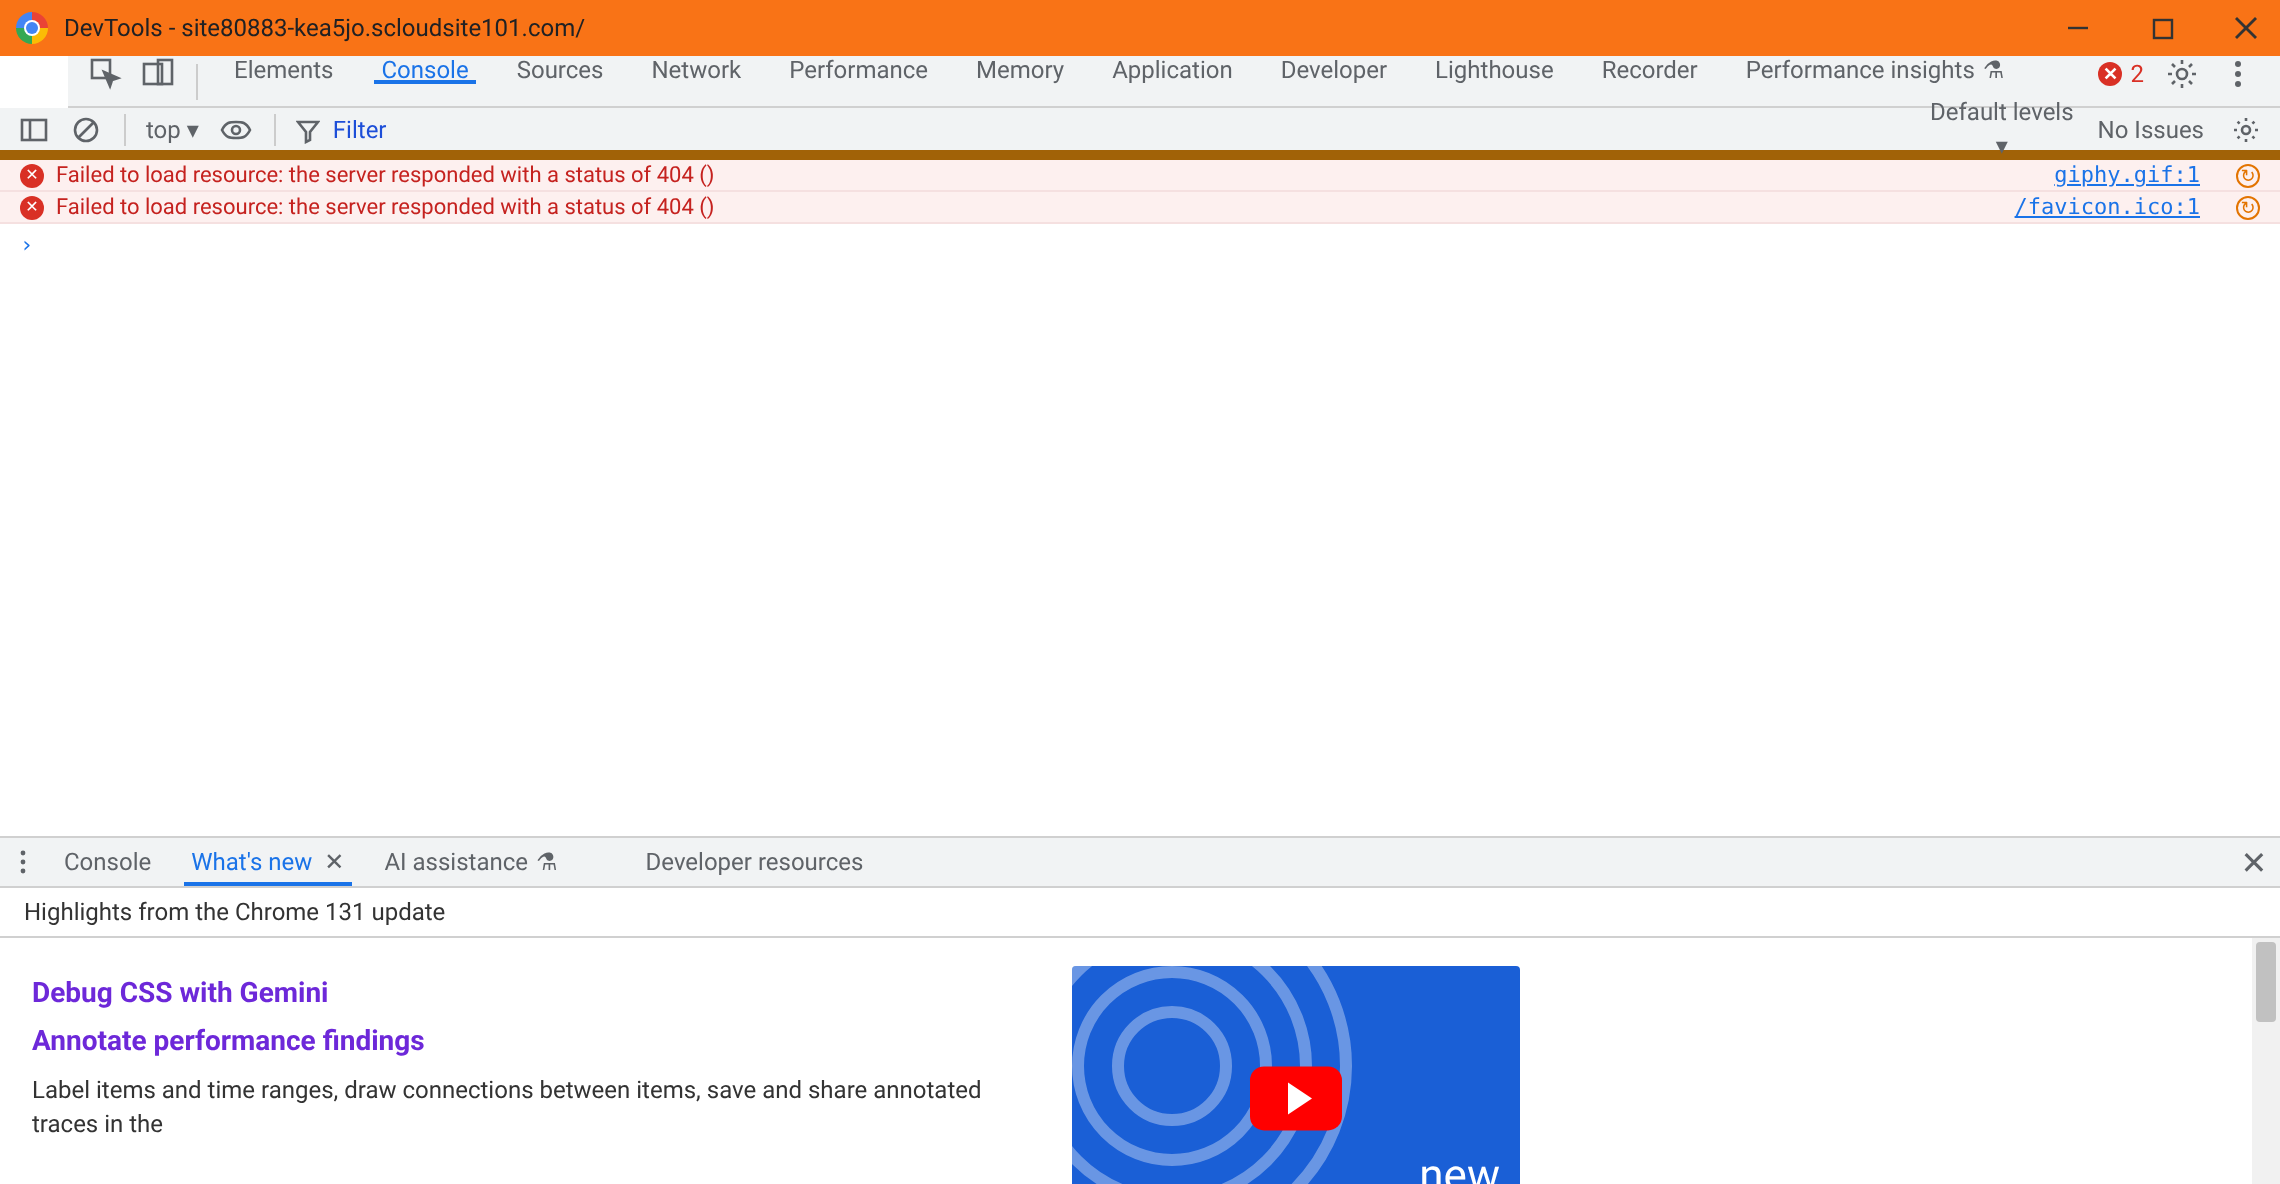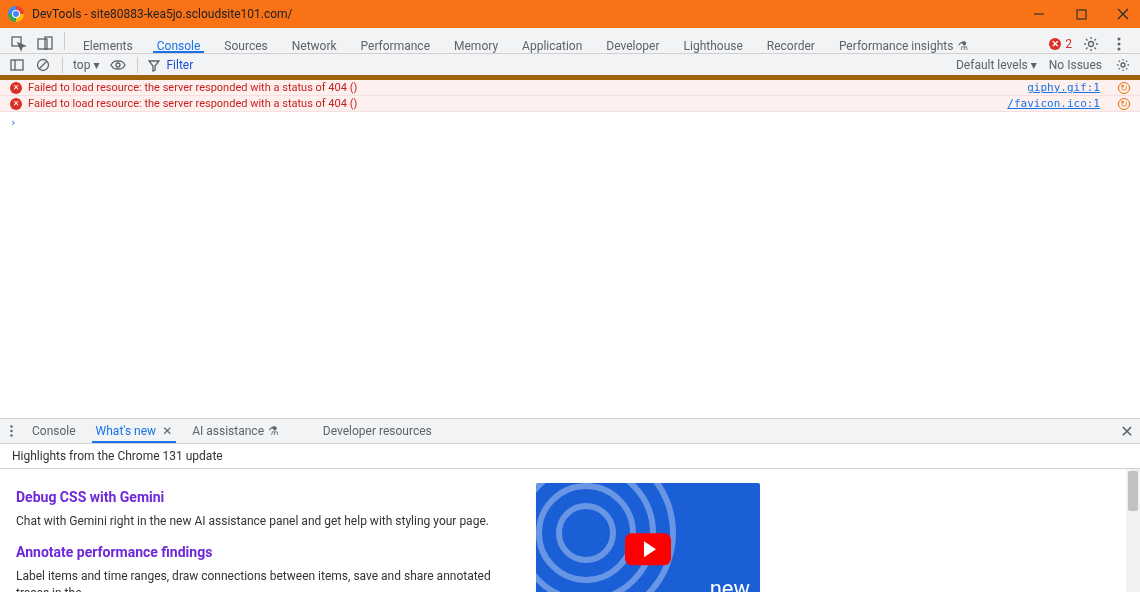--- a/index.html
+++ b/index.html
@@ -6,40 +6,40 @@
 body { width: 1140px; height: 592px; background: #fff; overflow: hidden; font-size: 12px; color: #333; }
 
 .titlebar { height: 28px; background: #f97316; display: flex; align-items: center; padding: 0 8px; }
 .titlebar-icon { width: 16px; height: 16px; border-radius: 50%; background: conic-gradient(#ea4335 0 90deg,#fbbc05 90deg 180deg,#34a853 180deg 270deg,#4285f4 270deg 360deg); margin-right: 8px; position: relative; }
 .titlebar-icon::after { content:''; position:absolute; inset:4px; background:#fff; border-radius:50%; }
 .titlebar-icon::before { content:''; position:absolute; inset:5px; background:#4285f4; border-radius:50%; z-index:1;}
 .titlebar-text { font-size: 12px; color: #202124; }
 .titlebar-controls { margin-left: auto; display: flex; gap: 24px; }
 .win-btn { width: 18px; height: 18px; display:flex; align-items:center; justify-content:center; cursor:pointer; font-size:14px; color:#333;}
 
-.tabbar { height: 26px; border-bottom: 1px solid #d0d0d0; display:flex; align-items:flex-end; background:#f1f3f4; padding: 0 6px; }
+.tabbar { height: 26px; border-bottom: 1px solid #d0d0d0; display:flex; align-items:flex-start; background:#f1f3f4; padding: 0 6px; margin-left: 34px; }
 .tabbar-left { display:flex; align-items:center; gap:8px; padding: 0 4px;}
 .tool-icon { width:18px; height:18px; display:flex; align-items:center; justify-content:center; color:#5f6368; cursor:pointer;}
 .tabbar-divider { width:1px; height:18px; background:#ccc; margin:auto 6px;}
 .tabs { display:flex; align-items:stretch; }
 .tab { padding: 0 12px; display:flex; align-items:center; font-size:12px; color:#5f6368; cursor:pointer; position:relative;}
 .tab.active { color:#1a73e8; }
 .tab.active::after { content:''; position:absolute; bottom:0; left:8px; right:8px; height:2px; background:#1a73e8; }
 .tab .flask { margin-left:4px; font-size:12px; }
 .tabbar-right { margin-left:auto; display:flex; align-items:center; gap:10px; padding-right:6px;}
 .error-count { display:flex; align-items:center; gap:4px; font-size:12px; color:#d93025;}
 .error-circle { width:12px; height:12px; border-radius:50%; background:#d93025; color:#fff; display:flex; align-items:center; justify-content:center; font-size:9px; font-weight:bold;}
 
 .filterbar { height:26px; border-bottom:5px solid #a16207; display:flex; align-items:center; background:#f1f3f4; padding: 0 8px; gap:10px;}
 .filterbar .group { display:flex; align-items:center; gap:8px;}
 .filterbar .divider { width:1px; height:16px; background:#ccc;}
 .context-select { font-size:12px; color:#5f6368; cursor:pointer; display:flex; align-items:center; gap:3px;}
 .filter-input { font-size:12px; color:#1d4ed8; display:flex; align-items:flex-end; gap:6px; flex:1;}
 .filterbar-right { margin-left:auto; display:flex; align-items:center; gap:12px;}
-.levels-select { font-size:12px; color:#5f6368; cursor:pointer; display:flex; align-items:center; gap:3px;}
+.levels-select { font-size:12px; color:#5f6368; cursor:pointer; display:flex; align-items:center; gap:3px;flex-direction:column;}
 
 .console-body { height: 338px; overflow:auto; background:#fff; }
 .log-row { display:flex; align-items:center; padding: 1px 10px; font-family: Menlo, Consolas, monospace; font-size:11px; border-bottom:1px solid #f5e0e0;}
 .log-row.err { background:#fdf0ef; color:#c5221f;}
 .log-icon { width:12px; height:12px; border-radius:50%; background:#d93025; color:#fff; display:flex; align-items:center; justify-content:center; font-size:8px; margin-right:6px; font-family:sans-serif;}
 .log-msg { flex:1; }
 .log-src { font-family: Menlo, Consolas, monospace; color:#1a73e8; text-decoration: underline; cursor:pointer; margin-right:18px;}
 .log-src-icon { width:12px; height:12px; border-radius:50%; border:1.5px solid #e37400; display:inline-flex; align-items:center; justify-content:center; color:#e37400; font-size:9px; font-family:sans-serif;}
 .prompt-row { padding:4px 10px; font-family: Menlo, Consolas, monospace; font-size:11px; color:#1a73e8;}
 
@@ -236,21 +236,20 @@
   <div class="drawer-close">✕</div>
 </div>
 
 <div class="highlights-bar">
   <span>Highlights from the Chrome 131 update</span>
 </div>
 
 <div class="drawer-body">
   <div class="drawer-text" id="drawer-sections">
       <h3>Debug CSS with Gemini</h3>
-      <p>Chat with Gemini right in the new AI assistance panel and get help with styling your page.</p>
       <h3>Annotate performance findings</h3>
       <p>Label items and time ranges, draw connections between items, save and share annotated traces in the</p>
     </div>
   <div class="drawer-video">
     <div class="rings">
         <div class="ring r1"></div>
         <div class="ring r2"></div>
         <div class="ring r3"></div>
         <div class="ring r4"></div>
       </div>

